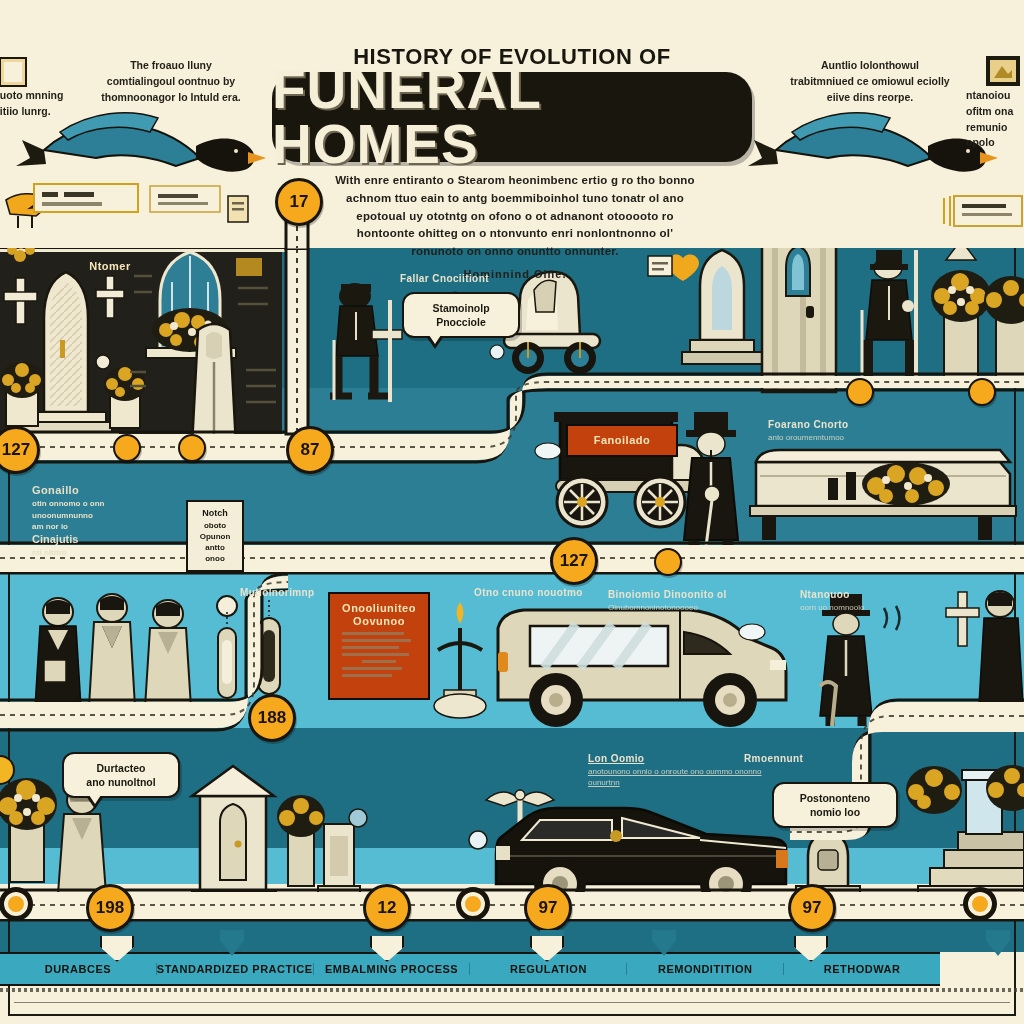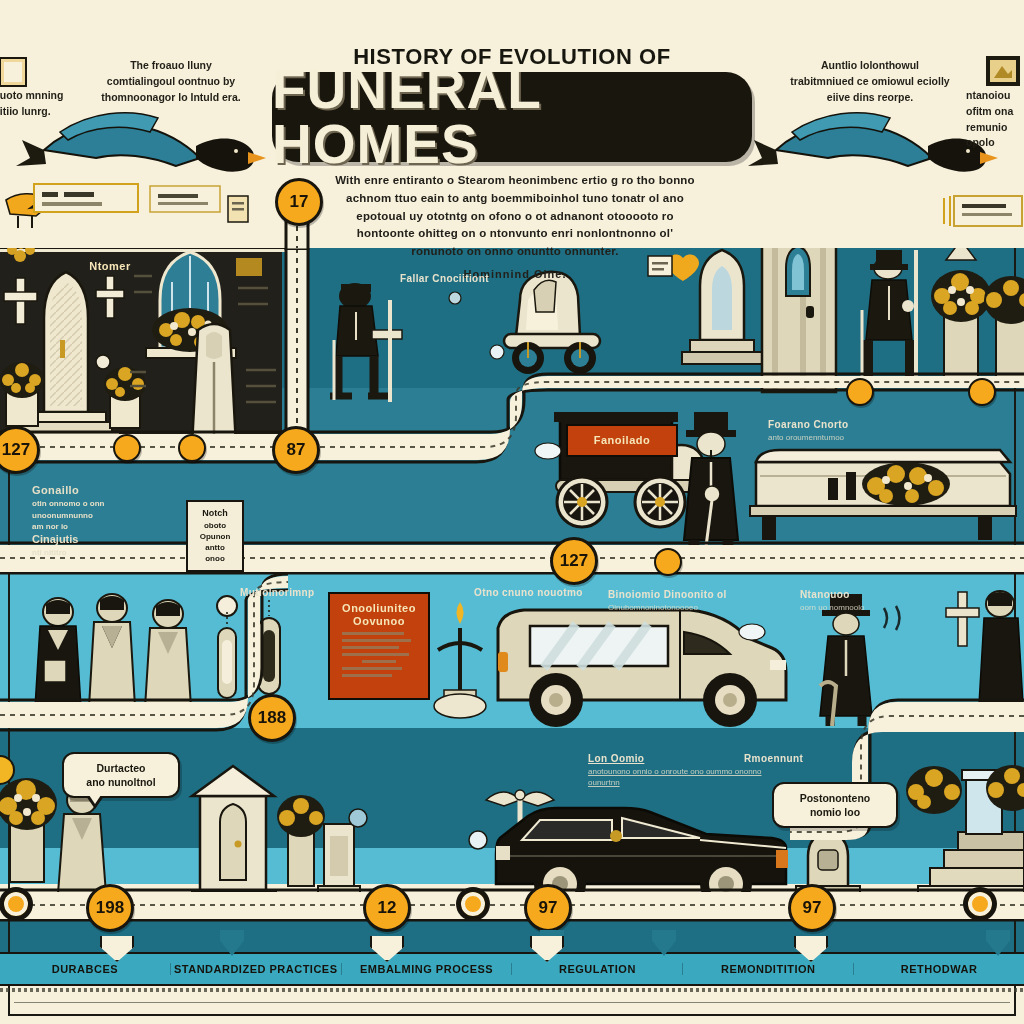--- a/index.html
+++ b/index.html
@@ -88,21 +88,21 @@
     border-top:9px solid #f7f1dc;
   }
   .capt{
     position:absolute;font-size:10px;font-weight:bold;line-height:1.4;
     color:#e9e3cd;letter-spacing:.4px;z-index:24;
   }
   .capt .sub{display:block;font-size:8px;font-weight:normal;opacity:.8;letter-spacing:0;}
 
   
   .catbar{
-    position:absolute;left:0;top:952px;width:1024px;height:30px;
+    position:absolute;left:0;top:952px;width:940px;height:30px;
     background:#3aa9c0;border-top:2px solid #17150d;border-bottom:2px solid #17150d;
     display:flex;align-items:center;z-index:40;
   }
   .catbar .cat{
     flex:1;text-align:center;font-size:11px;font-weight:bold;color:#14120b;
     letter-spacing:.5px;text-transform:uppercase;white-space:nowrap;overflow:hidden;
   }
   .catbar .cat + .cat{border-left:1px solid rgba(0,0,0,.25);}
   .pointer{
     position:absolute;top:936px;width:30px;height:24px;z-index:41;
@@ -834,35 +834,42 @@
   <div class="capt" style="left:736px;top:752px;margin-left:8px;">
     <span>Rmoennunt</span>
   </div>
   <div class="capt" style="left:240px;top:586px;">
     <span>Mutiolnorimnp</span>
   </div>
   <div class="capt" style="left:474px;top:586px;">
     <span>Otno cnuno nouotmo</span>
   </div>
 
+  <div class="bubble" style="left:402px;top:292px;width:92px;">
+    <div>Stamoinolp</div>
+    <div>Pnocciole</div>
+    <span class="tail">
+        <i></i>
+      </span>
+  </div>
   <div class="bubble" style="left:62px;top:752px;width:92px;">
     <div>Durtacteo</div>
     <div>ano nunoltnol</div>
     <span class="tail">
         <i></i>
       </span>
   </div>
   <div class="bubble" style="left:772px;top:782px;width:100px;">
     <div>Postononteno</div>
     <div>nomio loo</div>
   </div>
 
   <div class="marker" style="left:275px;top:178px;">17</div>
   <div class="marker" style="left:-8px;top:426px;">127</div>
-  <div class="marker" style="left:272px;top:426px;">87</div>
+  <div class="marker" style="left:286px;top:426px;">87</div>
   <div class="marker" style="left:550px;top:537px;">127</div>
   <div class="marker" style="left:248px;top:694px;">188</div>
   <div class="marker" style="left:86px;top:884px;">198</div>
   <div class="marker" style="left:363px;top:884px;">12</div>
   <div class="marker" style="left:524px;top:884px;">97</div>
   <div class="marker" style="left:788px;top:884px;">97</div>
 
   <div class="marker sm" style="left:113px;top:434px;"></div>
   <div class="marker sm" style="left:178px;top:434px;"></div>
   <div class="marker sm" style="left:846px;top:378px;"></div>

